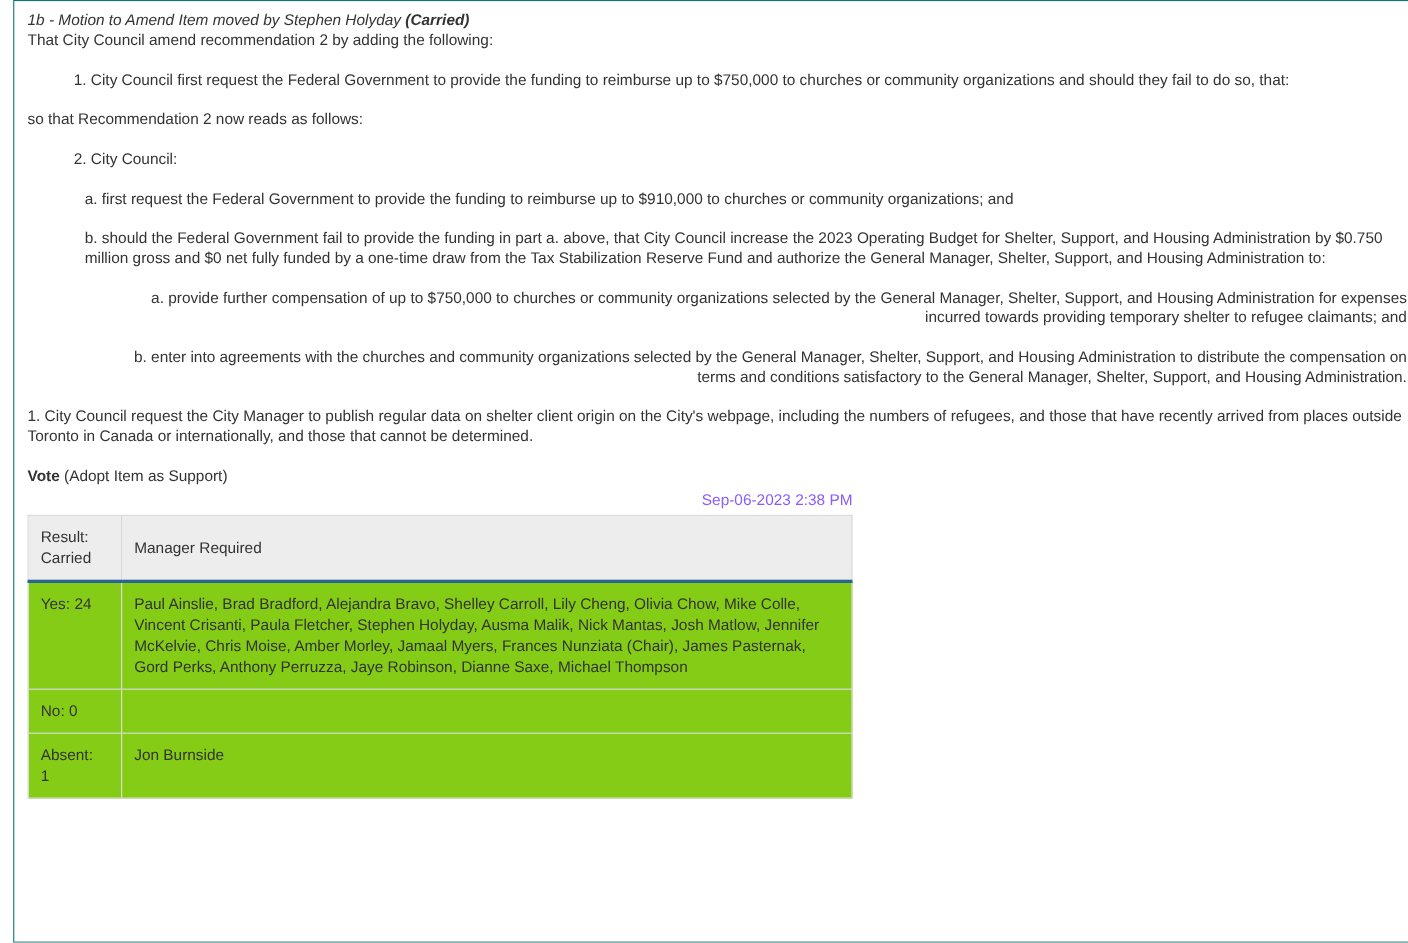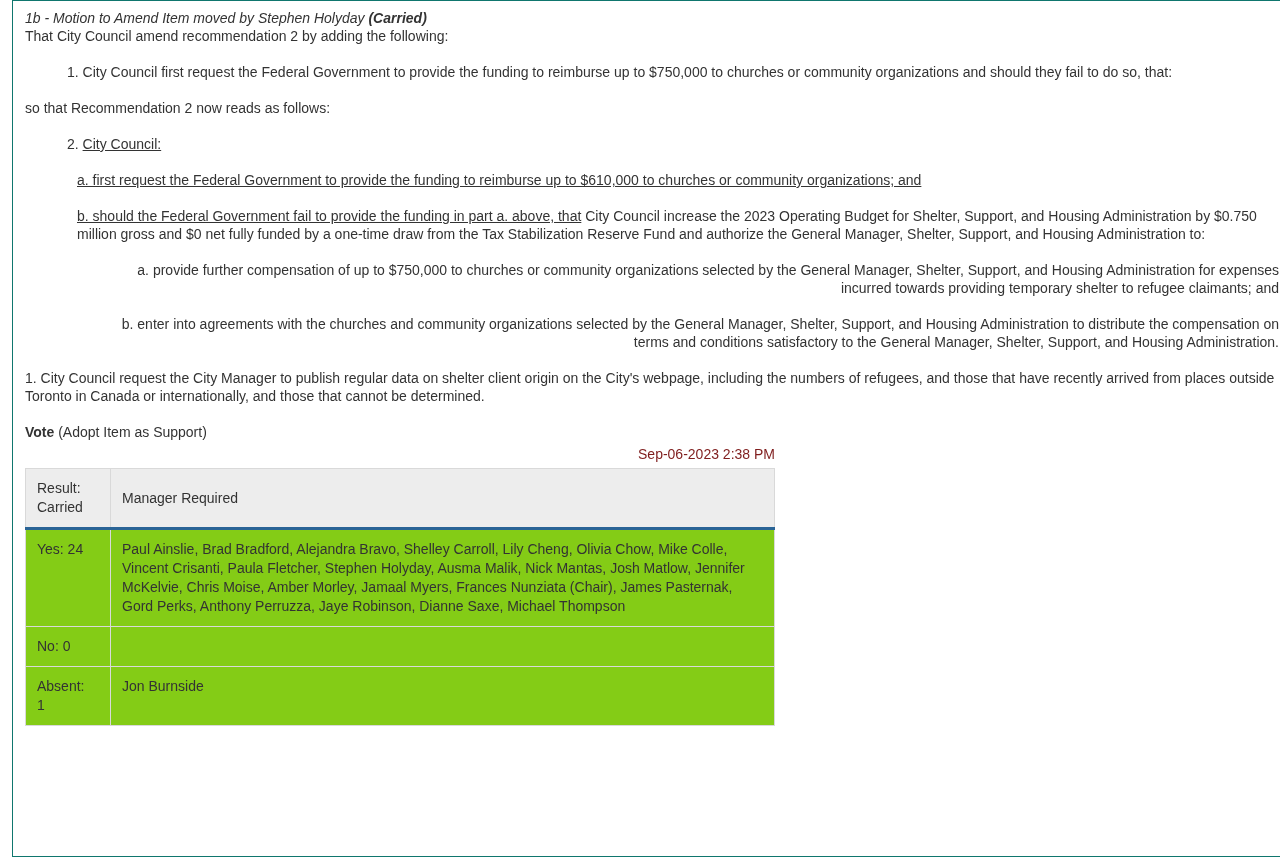--- a/index.html
+++ b/index.html
@@ -16,26 +16,26 @@
     line-height: 18px;
     color: #333333;
     margin-left: 12px;
   }
   p { margin: 0 0 18px 0; }
   .ind-1 { margin-left: 42px; }
   .ind-2 { margin-left: 52px; }
   .ind-3 { margin-left: 92px; text-align: right; }
   .motion-heading { font-style: italic; }
   .carried { font-weight: bold; font-style: italic; }
-  .u { text-decoration: underline; }
+  .u { }
   .vote-line { margin-bottom: 4px; }
   .vote-label { font-weight: bold; }
   .vote-block { width: 750px; }
   .timestamp {
-    color: #7f1d1d;
+    color: #8b5cf6;
     text-align: right;
     line-height: 18px;
     margin-bottom: 5px;
   }
   table.vote-table {
     width: 750px;
     border-collapse: collapse;
     table-layout: fixed;
     line-height: 19px;
   }
@@ -68,21 +68,21 @@
 
   <p class="ind-1">1. City Council first request the Federal Government to provide the funding to reimburse up to $750,000 to churches or community organizations and should they fail to do so, that:</p>
 
   <p>so that Recommendation 2 now reads as follows:</p>
 
   <p class="ind-1">
     <span>2.</span>
     <span class="u">City Council:</span>
   </p>
 
-  <p class="ind-2"><span class="u">a. first request the Federal Government to provide the funding to reimburse up to $610,000 to churches or community organizations; and</span></p>
+  <p class="ind-2"><span class="u">a. first request the Federal Government to provide the funding to reimburse up to $910,000 to churches or community organizations; and</span></p>
 
   <p class="ind-2"><span class="u">b. should the Federal Government fail to provide the funding in part a. above, that</span><span> City Council increase the 2023 Operating Budget for Shelter, Support, and Housing Administration by $0.750 million gross and $0 net fully funded by a one-time draw from the Tax Stabilization Reserve Fund and authorize the General Manager, Shelter, Support, and Housing Administration to:</span></p>
 
   <p class="ind-3">a. provide further compensation of up to $750,000 to churches or community organizations selected by the General Manager, Shelter, Support, and Housing Administration for expenses incurred towards providing temporary shelter to refugee claimants; and</p>
 
   <p class="ind-3">b. enter into agreements with the churches and community organizations selected by the General Manager, Shelter, Support, and Housing Administration to distribute the compensation on terms and conditions satisfactory to the General Manager, Shelter, Support, and Housing Administration.</p>
 
 
   <p>1. City Council request the City Manager to publish regular data on shelter client origin on the City's webpage, including the numbers of refugees, and those that have recently arrived from places outside Toronto in Canada or internationally, and those that cannot be determined.</p>
 

